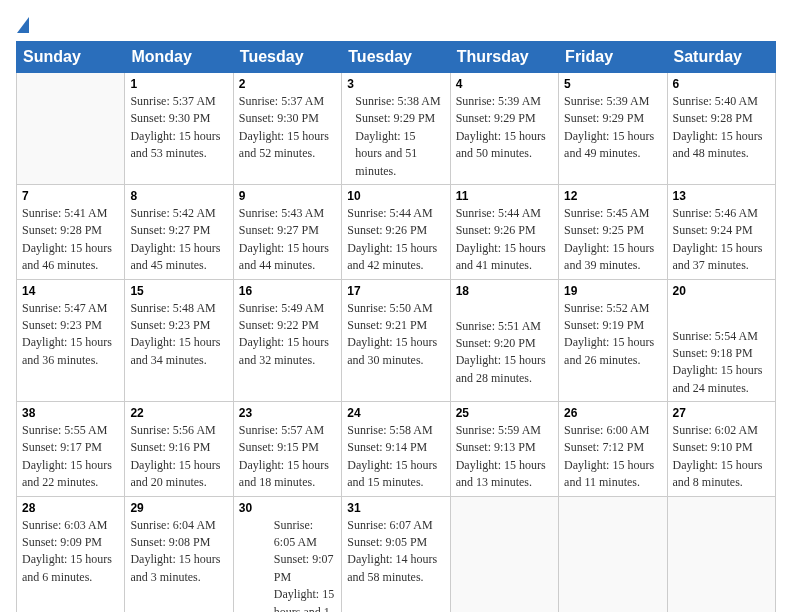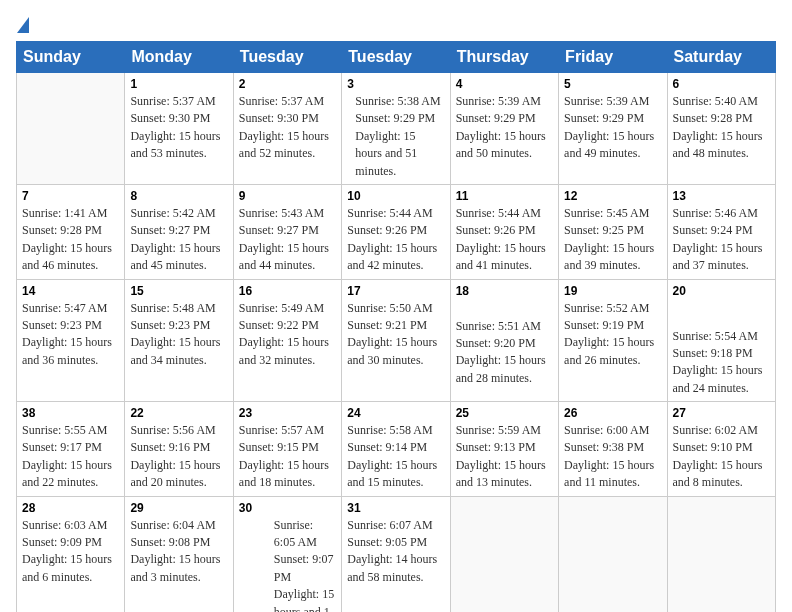--- a/index.html
+++ b/index.html
@@ -164,21 +164,21 @@
         <td>
           <span class="day-num">6</span>
           <div class="cell-info" style="white-space: pre-line;">Sunrise: 5:40 AM
 Sunset: 9:28 PM
 Daylight: 15 hours and 48 minutes.</div>
         </td>
       </tr>
       <tr>
         <td>
           <span class="day-num">7</span>
-          <div class="cell-info" style="white-space: pre-line;">Sunrise: 1:41 AM
+          <div class="cell-info" style="white-space: pre-line;">Sunrise: 5:41 AM
 Sunset: 9:28 PM
 Daylight: 15 hours and 46 minutes.</div>
         </td>
         <td>
           <span class="day-num">8</span>
           <div class="cell-info" style="white-space: pre-line;">Sunrise: 5:42 AM
 Sunset: 9:27 PM
 Daylight: 15 hours and 45 minutes.</div>
         </td>
         <td>
@@ -283,21 +283,21 @@
         </td>
         <td>
           <span class="day-num">25</span>
           <div class="cell-info" style="white-space: pre-line;">Sunrise: 5:59 AM
 Sunset: 9:13 PM
 Daylight: 15 hours and 13 minutes.</div>
         </td>
         <td>
           <span class="day-num">26</span>
           <div class="cell-info" style="white-space: pre-line;">Sunrise: 6:00 AM
-Sunset: 9:38 PM
+Sunset: 7:12 PM
 Daylight: 15 hours and 11 minutes.</div>
         </td>
         <td>
           <span class="day-num">27</span>
           <div class="cell-info" style="white-space: pre-line;">Sunrise: 6:02 AM
 Sunset: 9:10 PM
 Daylight: 15 hours and 8 minutes.</div>
         </td>
       </tr>
       <tr>

